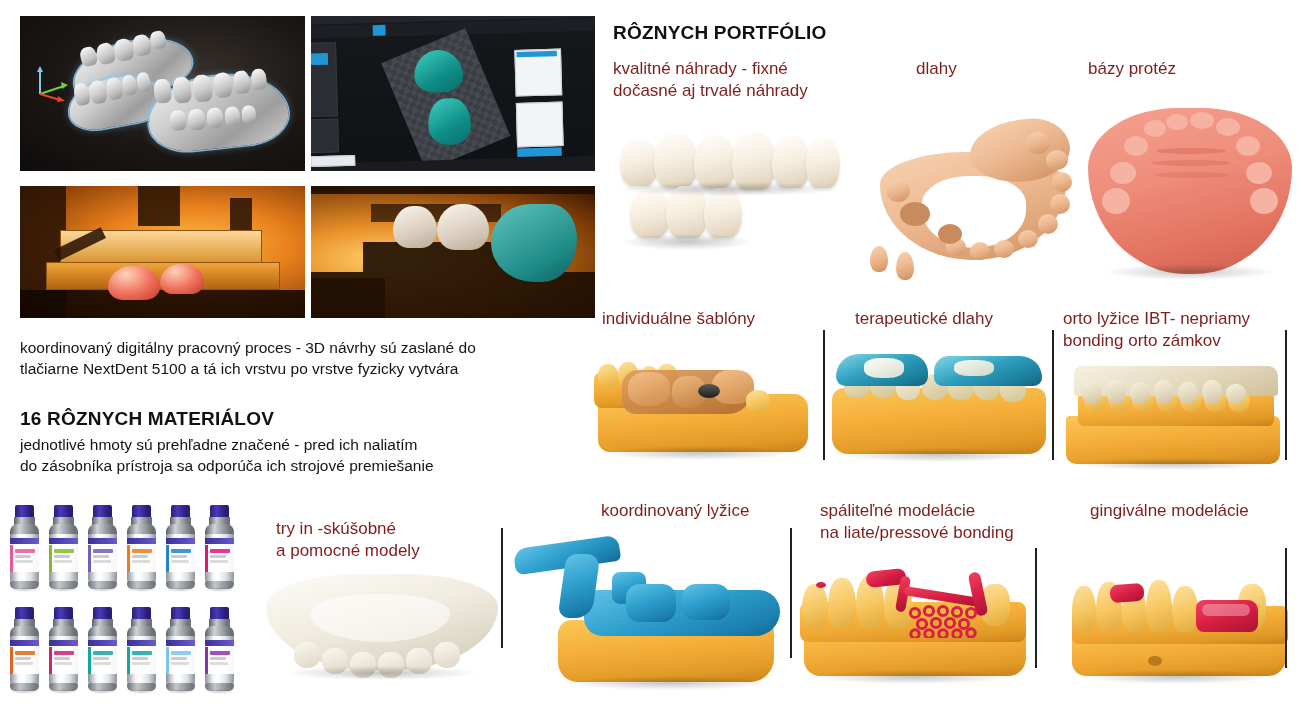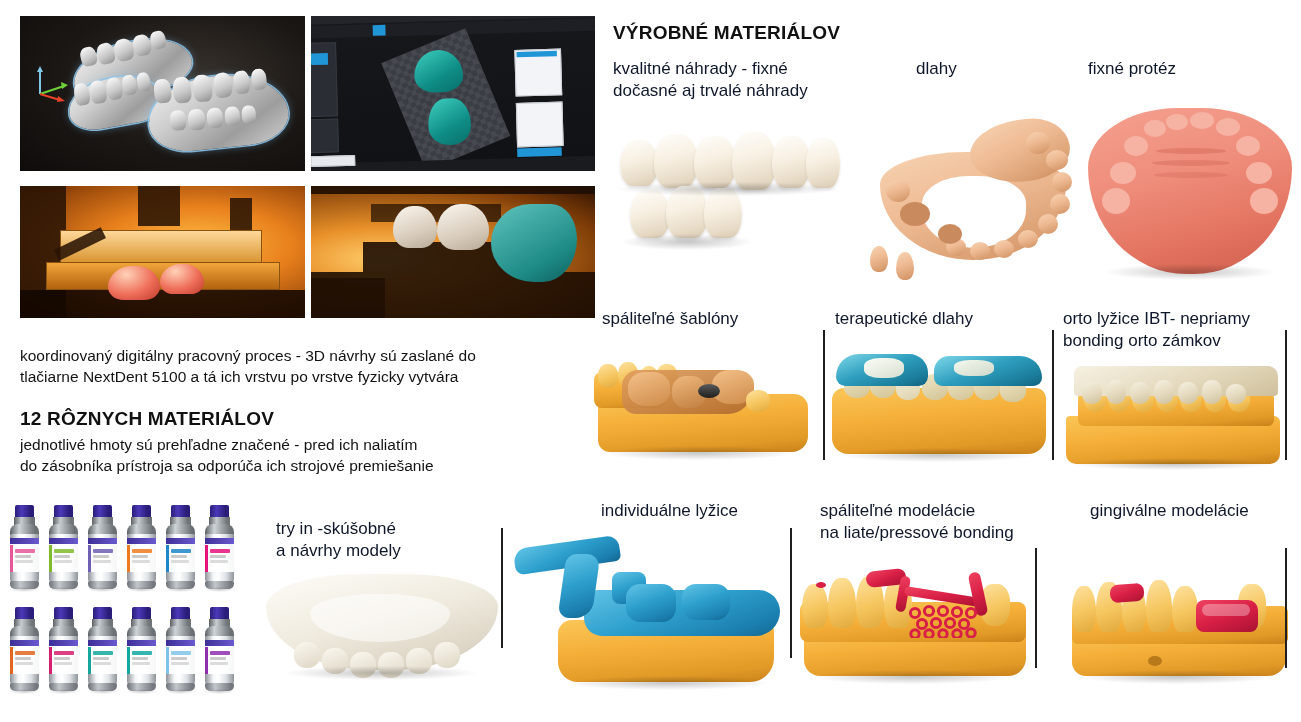--- a/index.html
+++ b/index.html
@@ -24,21 +24,21 @@
   }
   .body-text{
     font-size:15.5px;
     line-height:1.38;
     color:#141414;
     white-space:pre-line;
   }
   .cap{
     font-size:17px;
     line-height:1.3;
-    color:#0f172a;
+    color:#7f1d1d;
     white-space:pre-line;
   }
 
   
   .photo{overflow:hidden;position:absolute;background:#0d0d10;}
 
   
   .scan-bg{
     width:100%;height:100%;
     background:
@@ -298,24 +298,24 @@
     <div class="pl-dark" style="left:0;top:86px;width:100%;height:46px;"></div>
     <div class="pl-dark" style="left:60px;top:18px;width:130px;height:18px;opacity:.7;"></div>
     <div class="pl-dark" style="left:52px;top:56px;width:148px;height:30px;"></div>
     <div class="pl-model" style="left:82px;top:20px;width:44px;height:42px;"></div>
     <div class="pl-model" style="left:126px;top:18px;width:52px;height:46px;"></div>
     <div class="pl-glove" style="left:180px;top:18px;width:86px;height:78px;"></div>
     <div class="pl-dark" style="left:0;top:92px;width:74px;height:40px;opacity:.75;"></div>
   </div>
 </div>
 
-<div class="abs body-text" style="left:20px;top:345px;width:580px;">koordinovaný digitálny pracovný proces - 3D návrhy sú zaslané do
+<div class="abs body-text" style="left:20px;top:337px;width:580px;">koordinovaný digitálny pracovný proces - 3D návrhy sú zaslané do
 tlačiarne NextDent 5100 a tá ich vrstvu po vrstve fyzicky vytvára</div>
 
-<div class="abs h-title" style="left:20px;top:408px;width:520px;">12 RÔZNYCH MATERIÁLOV</div>
+<div class="abs h-title" style="left:20px;top:408px;width:520px;">16 RÔZNYCH MATERIÁLOV</div>
 
 <div class="abs body-text" style="left:20px;top:434px;width:580px;">jednotlivé hmoty sú prehľadne značené - pred ich naliatím
 do zásobníka prístroja sa odporúča ich strojové premiešanie</div>
 
 <div class="abs" style="left:8px;top:505px;width:240px;">
   <div style="display:flex;gap:6px;">
     <div class="bottle">
         <div class="b-cap"></div>
         <div class="b-neck"></div>
         <div class="b-shoulder"></div>
@@ -493,21 +493,21 @@
           <div class="b-accent" style="background:#8f2fae;"></div>
           <div class="b-txt" style="background:#8f2fae;"></div>
           <div class="b-txt2"></div>
           <div class="b-txt3"></div>
         </div>
         <div class="b-shadow"></div>
       </div>
   </div>
 </div>
 
-<div class="abs h-title" style="left:613px;top:22px;width:400px;">VÝROBNÉ MATERIÁLOV</div>
+<div class="abs h-title" style="left:613px;top:22px;width:400px;">RÔZNYCH PORTFÓLIO</div>
 
 <div class="abs cap" style="left:613px;top:58px;width:250px;">kvalitné náhrady - fixné
 dočasné aj trvalé náhrady</div>
 
 <div class="prod" style="left:612px;top:128px;width:250px;height:135px;">
 
   <div class="crown" style="left:8px;top:12px;width:38px;height:46px;"></div>
   <div class="crown" style="left:42px;top:6px;width:44px;height:54px;"></div>
   <div class="crown" style="left:82px;top:8px;width:42px;height:52px;"></div>
   <div class="crown" style="left:120px;top:4px;width:44px;height:58px;"></div>
@@ -541,21 +541,21 @@
   <div class="flesh" style="position:absolute;left:80px;top:132px;width:20px;height:18px;border-radius:50%;"></div>
   <div class="flesh" style="position:absolute;left:20px;top:74px;width:24px;height:22px;border-radius:50%;"></div>
 
   <div style="position:absolute;left:34px;top:96px;width:30px;height:24px;border-radius:50%;background:#c98a5d;"></div>
   <div style="position:absolute;left:72px;top:118px;width:24px;height:20px;border-radius:50%;background:#c98a5d;"></div>
 
   <div class="flesh" style="position:absolute;left:4px;top:140px;width:18px;height:26px;border-radius:48% 48% 40% 40%/60% 60% 40% 40%;"></div>
   <div class="flesh" style="position:absolute;left:30px;top:146px;width:18px;height:28px;border-radius:48% 48% 40% 40%/60% 60% 40% 40%;"></div>
 </div>
 
-<div class="abs cap" style="left:1088px;top:58px;width:180px;">fixné protéz</div>
+<div class="abs cap" style="left:1088px;top:58px;width:180px;">bázy protéz</div>
 
 <div class="prod" style="left:1082px;top:104px;width:216px;height:180px;">
   <div class="pinkbase" style="position:absolute;left:6px;top:4px;width:204px;height:166px;border-radius:44% 44% 48% 48%/36% 36% 64% 64%;"></div>
 
   <div style="position:absolute;left:74px;top:44px;width:70px;height:6px;border-radius:50%;background:rgba(200,90,72,.35);"></div>
   <div style="position:absolute;left:70px;top:56px;width:78px;height:6px;border-radius:50%;background:rgba(200,90,72,.30);"></div>
   <div style="position:absolute;left:72px;top:68px;width:74px;height:6px;border-radius:50%;background:rgba(200,90,72,.25);"></div>
 
   <div style="position:absolute;left:84px;top:10px;width:22px;height:16px;border-radius:50%;background:#f6b3a3;"></div>
   <div style="position:absolute;left:108px;top:8px;width:24px;height:17px;border-radius:50%;background:#f6b3a3;"></div>
@@ -563,42 +563,42 @@
   <div style="position:absolute;left:134px;top:14px;width:24px;height:18px;border-radius:50%;background:#f6b3a3;"></div>
   <div style="position:absolute;left:42px;top:32px;width:24px;height:20px;border-radius:50%;background:#f6b3a3;"></div>
   <div style="position:absolute;left:154px;top:32px;width:24px;height:20px;border-radius:50%;background:#f6b3a3;"></div>
   <div style="position:absolute;left:28px;top:58px;width:26px;height:22px;border-radius:50%;background:#f6b3a3;"></div>
   <div style="position:absolute;left:164px;top:58px;width:26px;height:22px;border-radius:50%;background:#f6b3a3;"></div>
   <div style="position:absolute;left:20px;top:84px;width:28px;height:26px;border-radius:50%;background:#f6b3a3;"></div>
   <div style="position:absolute;left:168px;top:84px;width:28px;height:26px;border-radius:50%;background:#f6b3a3;"></div>
   <div class="shadow-soft" style="left:24px;top:160px;width:168px;height:16px;"></div>
 </div>
 
-<div class="abs cap" style="left:602px;top:308px;width:230px;">spáliteľné šablóny</div>
+<div class="abs cap" style="left:602px;top:308px;width:230px;">individuálne šablóny</div>
 
 <div class="prod" style="left:594px;top:342px;width:230px;height:130px;">
   <div class="yellowbase" style="position:absolute;left:4px;top:52px;width:210px;height:58px;border-radius:10px 14px 16px 12px;"></div>
   <div class="yellowbase" style="position:absolute;left:0;top:30px;width:72px;height:36px;border-radius:8px;"></div>
   <div class="yellowtooth" style="position:absolute;left:4px;top:22px;width:20px;height:24px;border-radius:45%;"></div>
   <div class="yellowtooth" style="position:absolute;left:24px;top:20px;width:20px;height:26px;border-radius:45%;"></div>
   <div class="yellowtooth" style="position:absolute;left:46px;top:24px;width:18px;height:24px;border-radius:45%;"></div>
   <div class="yellowtooth" style="position:absolute;left:62px;top:22px;width:22px;height:28px;border-radius:45%;"></div>
 
   <div style="position:absolute;left:28px;top:28px;width:130px;height:44px;border-radius:16px 20px 24px 14px;background:linear-gradient(160deg,rgba(224,158,92,.92),rgba(176,106,46,.92));"></div>
   <div style="position:absolute;left:34px;top:30px;width:42px;height:34px;border-radius:42%;background:linear-gradient(160deg,#f3c089,#cf8c4a);"></div>
   <div style="position:absolute;left:78px;top:34px;width:34px;height:32px;border-radius:42%;background:linear-gradient(160deg,#f0b97f,#c07f3f);"></div>
   <div style="position:absolute;left:118px;top:28px;width:42px;height:34px;border-radius:42%;background:linear-gradient(160deg,#f3c089,#cf8c4a);"></div>
 
   <div style="position:absolute;left:104px;top:42px;width:22px;height:14px;border-radius:50%;background:linear-gradient(180deg,#5a5a5a,#1e1e1e);"></div>
   <div class="yellowtooth" style="position:absolute;left:152px;top:48px;width:24px;height:22px;border-radius:45%;"></div>
   <div class="shadow-soft" style="left:10px;top:104px;width:190px;height:14px;"></div>
 </div>
 <div class="divider" style="left:823px;top:330px;height:130px;"></div>
 
-<div class="abs cap" style="left:835px;top:308px;width:230px;">terapeutické dlahy</div>
+<div class="abs cap" style="left:855px;top:308px;width:230px;">terapeutické dlahy</div>
 
 <div class="prod" style="left:826px;top:340px;width:228px;height:130px;">
   <div class="yellowbase" style="position:absolute;left:6px;top:48px;width:214px;height:66px;border-radius:12px 10px 18px 16px;"></div>
 
   <div style="position:absolute;left:18px;top:34px;width:26px;height:24px;border-radius:45%;background:linear-gradient(160deg,#f0e7c6,#d3c496);"></div>
   <div style="position:absolute;left:44px;top:32px;width:26px;height:26px;border-radius:45%;background:linear-gradient(160deg,#f0e7c6,#d3c496);"></div>
   <div style="position:absolute;left:70px;top:36px;width:24px;height:24px;border-radius:45%;background:linear-gradient(160deg,#f4efdc,#ddd2ac);"></div>
   <div style="position:absolute;left:96px;top:34px;width:26px;height:26px;border-radius:45%;background:linear-gradient(160deg,#f0e7c6,#d3c496);"></div>
   <div style="position:absolute;left:122px;top:36px;width:26px;height:24px;border-radius:45%;background:linear-gradient(160deg,#f0e7c6,#d3c496);"></div>
   <div style="position:absolute;left:148px;top:34px;width:26px;height:26px;border-radius:45%;background:linear-gradient(160deg,#f0e7c6,#d3c496);"></div>
@@ -633,37 +633,37 @@
   <div class="creamsplint" style="position:absolute;left:72px;top:22px;width:20px;height:22px;border-radius:45%;"></div>
   <div class="creamsplint" style="position:absolute;left:96px;top:20px;width:20px;height:24px;border-radius:45%;"></div>
   <div class="creamsplint" style="position:absolute;left:120px;top:22px;width:20px;height:22px;border-radius:45%;"></div>
   <div class="creamsplint" style="position:absolute;left:144px;top:20px;width:20px;height:24px;border-radius:45%;"></div>
   <div class="creamsplint" style="position:absolute;left:168px;top:24px;width:20px;height:20px;border-radius:45%;"></div>
   <div class="shadow-soft" style="left:16px;top:98px;width:196px;height:12px;"></div>
 </div>
 <div class="divider" style="left:1285px;top:330px;height:130px;"></div>
 
 <div class="abs cap" style="left:276px;top:518px;width:230px;">try in -skúšobné
-a návrhy modely</div>
+a pomocné modely</div>
 
 <div class="prod" style="left:258px;top:566px;width:250px;height:130px;">
   <div style="position:absolute;left:8px;top:8px;width:232px;height:96px;border-radius:40% 40% 46% 46%/34% 34% 66% 66%;background:linear-gradient(165deg,#fdfcf8 0%,#f1ece0 45%,#ddd6c6 80%,#cbc2ae 100%);"></div>
   <div style="position:absolute;left:52px;top:28px;width:140px;height:48px;border-radius:46% 46% 50% 50%/40% 40% 60% 60%;background:#ffffff;opacity:.55;"></div>
 
   <div style="position:absolute;left:36px;top:76px;width:26px;height:26px;border-radius:45%;background:linear-gradient(160deg,#fbf8f0,#ded6c4);"></div>
   <div style="position:absolute;left:64px;top:82px;width:26px;height:26px;border-radius:45%;background:linear-gradient(160deg,#fbf8f0,#ded6c4);"></div>
   <div style="position:absolute;left:92px;top:86px;width:26px;height:26px;border-radius:45%;background:linear-gradient(160deg,#fbf8f0,#ded6c4);"></div>
   <div style="position:absolute;left:120px;top:86px;width:26px;height:26px;border-radius:45%;background:linear-gradient(160deg,#fbf8f0,#ded6c4);"></div>
   <div style="position:absolute;left:148px;top:82px;width:26px;height:26px;border-radius:45%;background:linear-gradient(160deg,#fbf8f0,#ded6c4);"></div>
   <div style="position:absolute;left:176px;top:76px;width:26px;height:26px;border-radius:45%;background:linear-gradient(160deg,#fbf8f0,#ded6c4);"></div>
   <div class="shadow-soft" style="left:28px;top:100px;width:190px;height:14px;"></div>
 </div>
 <div class="divider" style="left:501px;top:528px;height:120px;"></div>
 
-<div class="abs cap" style="left:601px;top:500px;width:230px;">individuálne lyžice</div>
+<div class="abs cap" style="left:601px;top:500px;width:230px;">koordinovaný lyžice</div>
 
 <div class="prod" style="left:506px;top:528px;width:290px;height:170px;">
 
   <div class="yellowbase" style="position:absolute;left:52px;top:92px;width:216px;height:62px;border-radius:14px 12px 24px 20px;"></div>
 
   <div class="bluetray" style="position:absolute;left:78px;top:62px;width:196px;height:46px;border-radius:18px 26px 30px 22px;"></div>
 
   <div class="bluetray" style="position:absolute;left:8px;top:14px;width:106px;height:26px;border-radius:14px 12px 6px 8px;transform:rotate(-8deg);"></div>
   <div class="bluetray" style="position:absolute;left:56px;top:26px;width:34px;height:64px;border-radius:10px 14px 16px 12px;transform:skewX(-8deg);"></div>
 

